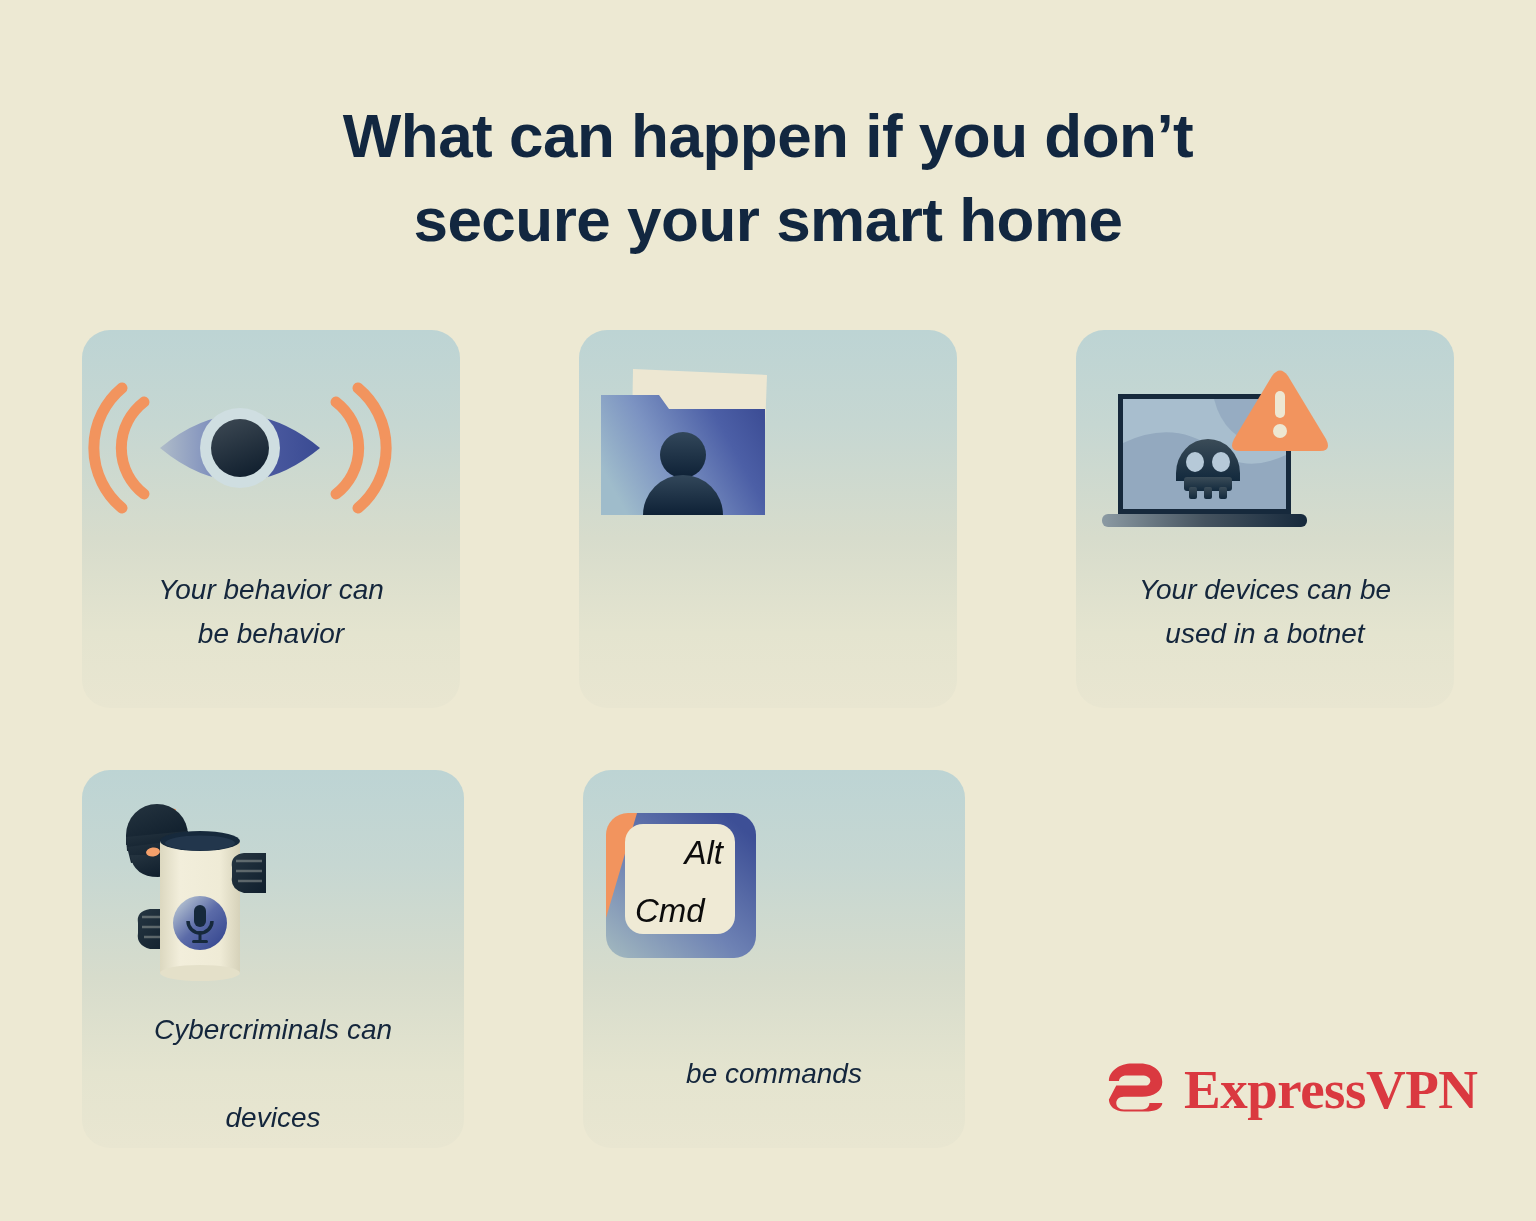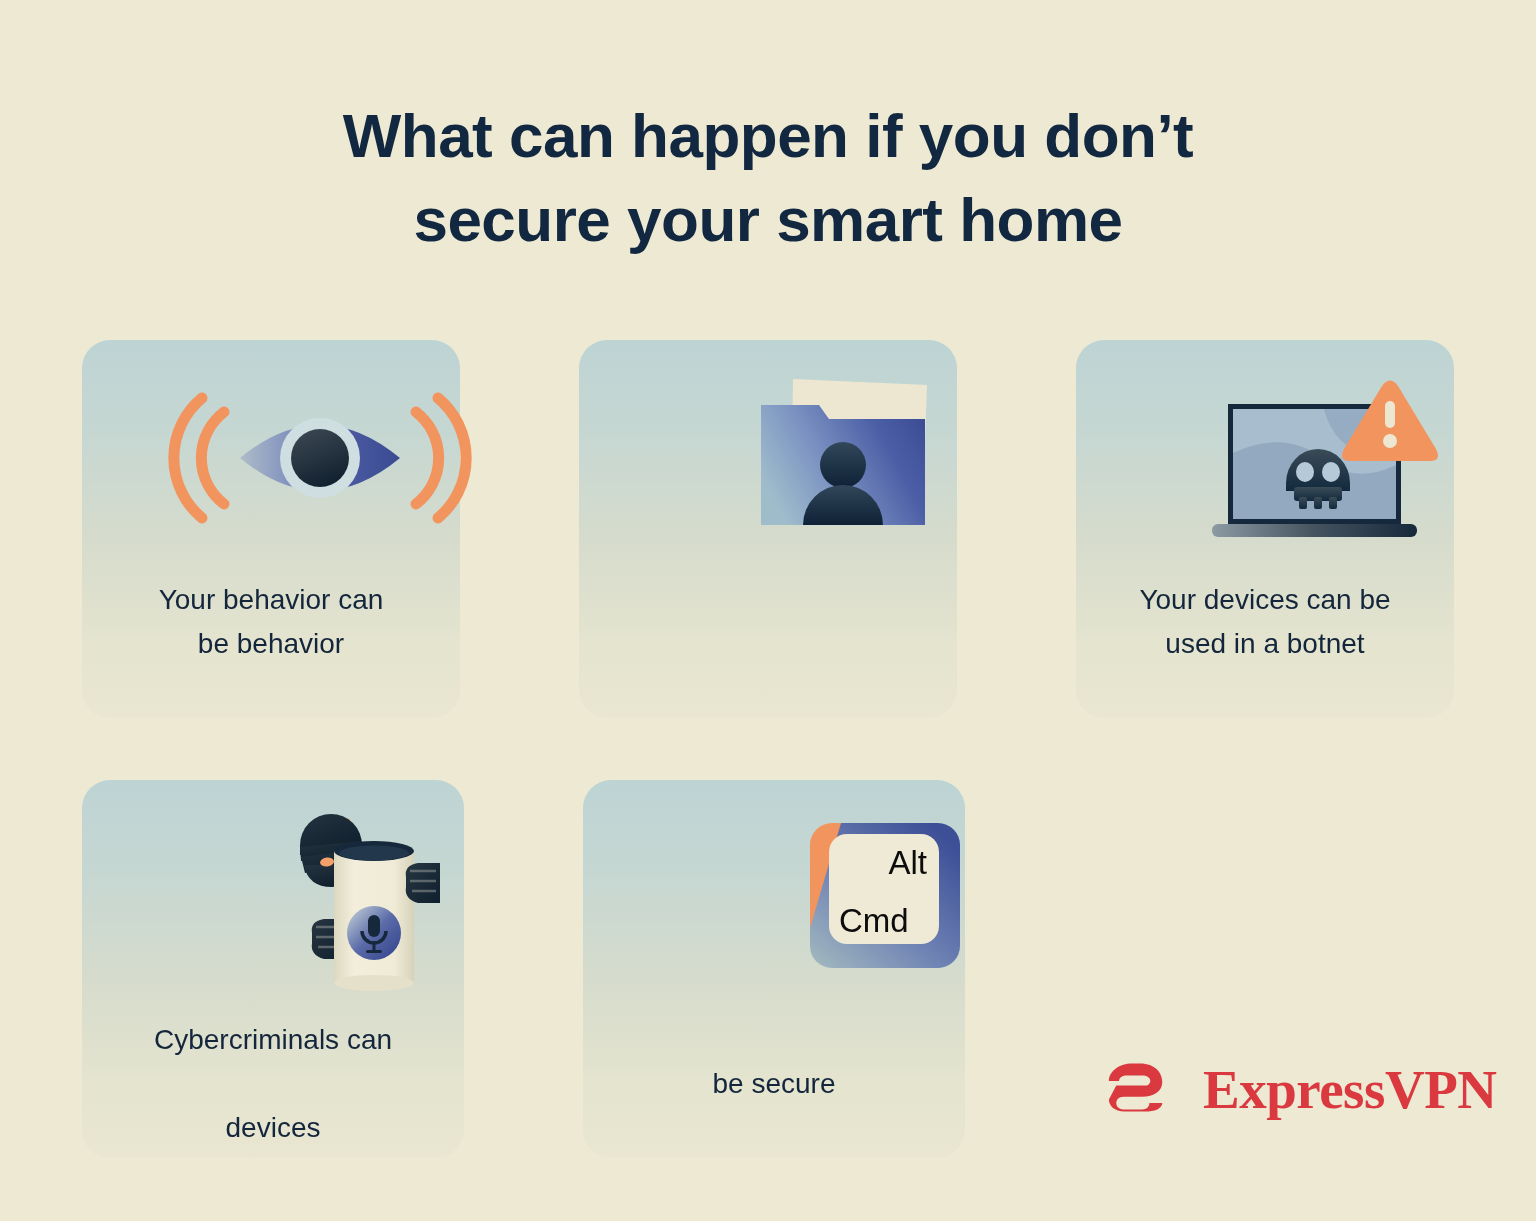--- a/index.html
+++ b/index.html
@@ -30,22 +30,23 @@
     line-height: 84px;
     letter-spacing: -0.5px;
     padding: 0 240px;
     margin-top: 6px;
   }
 
   
   .grid {
     position: absolute;
     left: 82px;
-    top: 340px;
+    top: 330px;
     width: 1372px;
+    font-style: italic;
   }
 
   .row {
     display: flex;
     gap: 119px;
   }
 
   .row.row-2 { margin-top: 62px; }
 
   .card {
@@ -57,22 +58,23 @@
     flex-direction: column;
     align-items: center;
     position: relative;
   }
 
   .card-art {
     height: 236px;
     width: 100%;
     display: flex;
     align-items: center;
-    justify-content: flex-end;
+    justify-content: flex-start;
     position: relative;
+    padding-left: 18px;
   }
 
   .card-label {
     color: #14263C;
     font-size: 28px;
     line-height: 44px;
     text-align: center;
     width: 300px;
     margin-top: 2px;
   }
@@ -91,21 +93,20 @@
 
   .logo-mark { width: 62px; height: 62px; display: block; }
 
   .logo-word {
     color: #DA3940;
     font-family: "Liberation Serif", serif;
     font-size: 55px;
     font-weight: bold;
     letter-spacing: -0.5px;
     line-height: 1;
-    margin-left: 19px;
   }
 
   svg { display: block; overflow: visible; }
 </style>
 </head>
 <body>
 
 <h1 class="title">What can happen if you don’t secure your smart home</h1>
 
 <div class="grid">
@@ -315,21 +316,21 @@
           <path d="M 36 5 L 133 5 A 22 22 0 0 1 155 27 L 155 128 A 22 22 0 0 1 133 150 L 27 150 A 22 22 0 0 1 5 128 L 5 110 Z" fill="url(#keyBackGrad)"></path>
 
           <rect x="24" y="16" width="110" height="110" rx="18" fill="#EFEAD5"></rect>
 
           <text x="122" y="56" text-anchor="end" font-family="Liberation Sans, sans-serif" font-size="33" fill="#0C0C0C">Alt</text>
           <text x="34" y="114" text-anchor="start" font-family="Liberation Sans, sans-serif" font-size="33" fill="#0C0C0C">Cmd</text>
         </svg>
       </div>
       <div class="card-label">
         <br>
-        <span>be secure</span>
+        <span>be commands</span>
       </div>
     </div>
 
   </div>
 </div>
 
 <div class="logo">
   <svg class="logo-mark" viewBox="0 0 64 64">
     <path d="M 34 6 C 50 6 58 16 58 26 C 58 36 49 42 36 42 L 16 42 C 11 42 8 45 8 49 C 8 53 11 56 16 56 L 36 56 C 42 56 44 52 44 49 L 58 49 C 58 53 53 58 43 58 L 17 58 C 6 58 0 52 0 45 L 8 30 L 40 30 C 43 30 45 27 45 25 C 45 21 41 19 36 19 L 19 19 C 14 19 11 22 11 25 L 0 25 C 0 14 12 6 25 6 Z" fill="#DA3940" transform="translate(3,0) scale(0.95)"></path>
   </svg>

